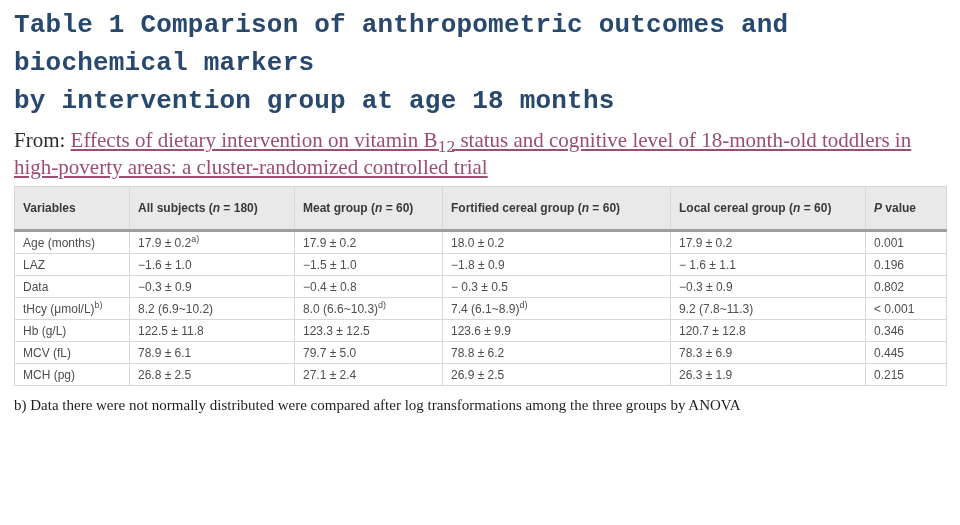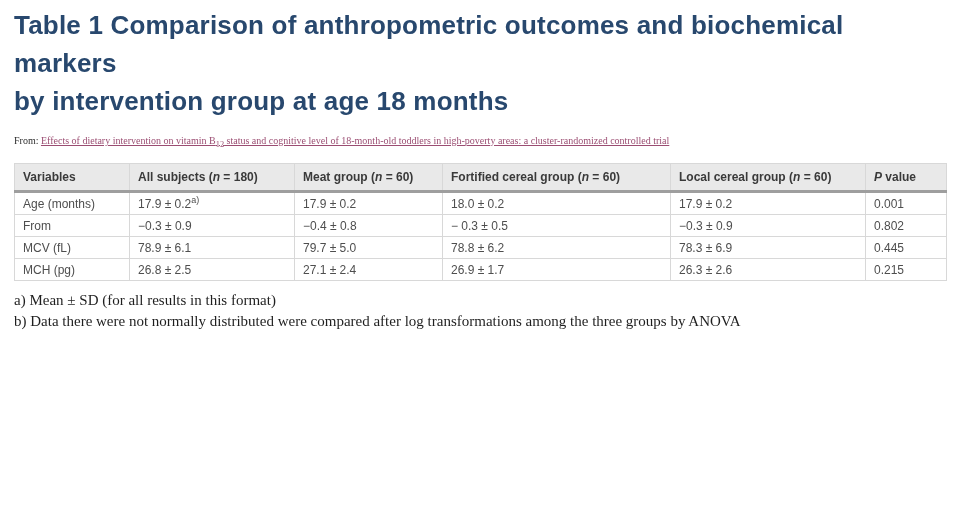--- a/index.html
+++ b/index.html
@@ -2,45 +2,45 @@
 <html style="--title: #28486e; --link: #9b4d72; --header-bg: #e9e9e9; --header-rule: #9e9e9e; --row-border: #d8d8d8; --cell-text: #4e4e4e;"><head>
 <meta charset="utf-8">
 <style>
   html,body{margin:0;padding:0;background:#ffffff;width:960px;height:525px;overflow:hidden;}
   body{font-family:"Liberation Sans",sans-serif;}
   .page{padding:6px 14px 0 14px;}
   h1.title{
     margin:0 0 10px 0;
     font-size:26px;line-height:38px;font-weight:bold;
     color:var(--title,#28486e);letter-spacing:0.2px;
-    font-family:Liberation Sans, sans-serif;
+    font-family:Liberation Mono, monospace;
   }
   .source{
     font-family:"Liberation Serif",serif;
-    font-size:10px;line-height:21px;color:#2d2d2d;
+    font-size:21px;line-height:21px;color:#2d2d2d;
     margin:0 0 8px 0;
   }
   .source a{color:var(--link,#9b4d72);text-decoration:underline;cursor:pointer;}
   table.data{
     border-collapse:collapse;table-layout:fixed;width:932px;
     font-size:12px;border:1px solid #c9c9c9;
   }
   col.c1{width:115px}col.c2{width:165px}col.c3{width:148px}
   col.c4{width:228px}col.c5{width:195px}col.c6{width:81px}
   th,td{
     border:1px solid var(--row-border,#d8d8d8);
     padding:3.5px 8px;text-align:left;vertical-align:middle;
     line-height:14px;color:var(--cell-text,#4e4e4e);
     overflow:hidden;white-space:nowrap;
   }
   thead th{
     background:var(--header-bg,#e9e9e9);
     color:#3a3a3a;font-weight:bold;
     border-bottom:3px solid var(--header-rule,#9e9e9e);
-    padding:6px 8px;
+    padding:14px 8px;
   }
   td sup,th sup{font-size:9px;line-height:0;}
   td sub,th sub{font-size:9px;line-height:0;}
   .fnotes{
     margin-top:9px;
     font-family:"Liberation Serif",serif;
     font-size:15px;color:#1f1f1f;
   }
   .fnote{line-height:20.5px;}
 </style>
@@ -78,44 +78,67 @@
     <tbody>
         <tr>
           <td>Age (months)</td>
           <td>17.9 ± 0.2<sup>a)</sup></td>
           <td>17.9 ± 0.2</td>
           <td>18.0 ± 0.2</td>
           <td>17.9 ± 0.2</td>
           <td>0.001</td>
         </tr>
         <tr>
-          <td>From</td>
+          <td>LAZ</td>
+          <td>−1.6 ± 1.0</td>
+          <td>−1.5 ± 1.0</td>
+          <td>−1.8 ± 0.9</td>
+          <td>− 1.6 ± 1.1</td>
+          <td>0.196</td>
+        </tr>
+        <tr>
+          <td>Data</td>
           <td>−0.3 ± 0.9</td>
           <td>−0.4 ± 0.8</td>
           <td>− 0.3 ± 0.5</td>
           <td>−0.3 ± 0.9</td>
           <td>0.802</td>
+        </tr>
+        <tr>
+          <td>tHcy (μmol/L)<sup>b)</sup></td>
+          <td>8.2 (6.9~10.2)</td>
+          <td>8.0 (6.6~10.3)<sup>d)</sup></td>
+          <td>7.4 (6.1~8.9)<sup>d)</sup></td>
+          <td>9.2 (7.8~11.3)</td>
+          <td>&lt; 0.001</td>
+        </tr>
+        <tr>
+          <td>Hb (g/L)</td>
+          <td>122.5 ± 11.8</td>
+          <td>123.3 ± 12.5</td>
+          <td>123.6 ± 9.9</td>
+          <td>120.7 ± 12.8</td>
+          <td>0.346</td>
         </tr>
         <tr>
           <td>MCV (fL)</td>
           <td>78.9 ± 6.1</td>
           <td>79.7 ± 5.0</td>
           <td>78.8 ± 6.2</td>
           <td>78.3 ± 6.9</td>
           <td>0.445</td>
         </tr>
         <tr>
           <td>MCH (pg)</td>
           <td>26.8 ± 2.5</td>
           <td>27.1 ± 2.4</td>
-          <td>26.9 ± 1.7</td>
-          <td>26.3 ± 2.6</td>
+          <td>26.9 ± 2.5</td>
+          <td>26.3 ± 1.9</td>
           <td>0.215</td>
         </tr>
       </tbody>
   </table>
 
   <div class="fnotes">
-      <div class="fnote">a) Mean ± SD (for all results in this format)</div>
       <div class="fnote">b) Data there were not normally distributed were compared after log transformations among the three groups by ANOVA</div>
     </div>
 
 </div>
 
 </body></html>

